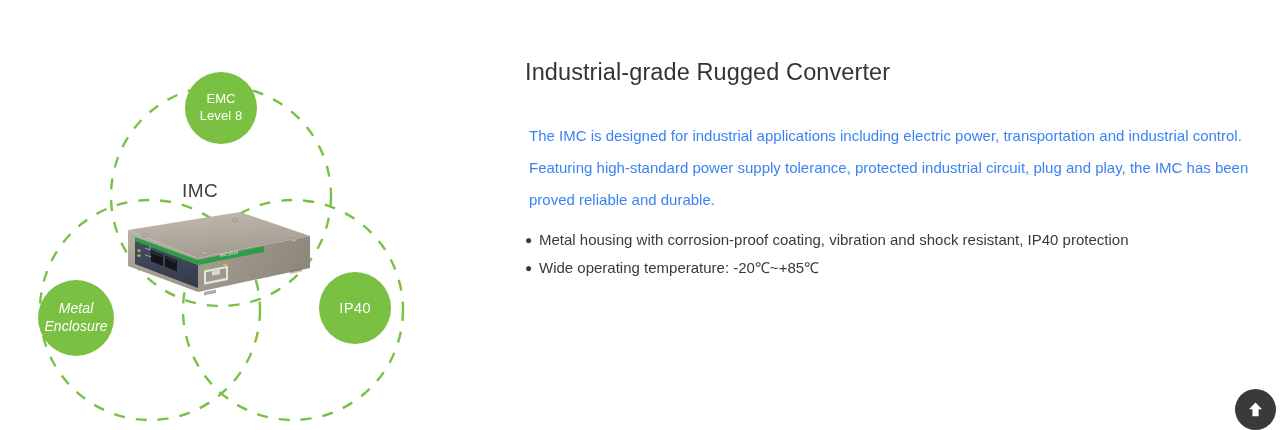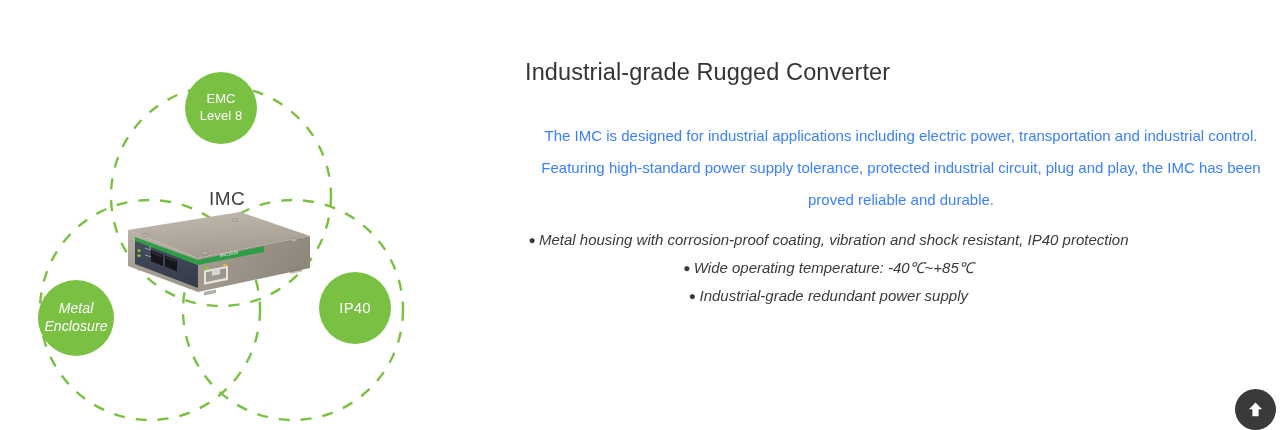--- a/index.html
+++ b/index.html
@@ -74,45 +74,42 @@
     width: 72px;
     height: 72px;
     font-size: 15px;
   }
 
   .imc-label {
     position: absolute;
     left: 182px;
     top: 180px;
     width: 90px;
-    text-align: center;
     font-size: 19px;
     color: #3f3f3f;
     letter-spacing: .4px;
-    margin-top: 8px;
   }
 
   
   .device {
     position: absolute;
     left: 104px;
     top: 208px;
     width: 206px;
     height: 100px;
   }
   .device svg { display: block; }
 
   
   .content {
     position: absolute;
     left: 525px;
     top: 0px;
     width: 745px;
     height: 320px;
-    text-align: center;
   }
   .headline {
     position: absolute;
     left: 0;
     top: 59px;
     font-size: 23.5px;
     font-weight: 400;
     color: #343434;
     letter-spacing: .1px;
     margin: 0;
@@ -134,21 +131,20 @@
     top: 226px;
     margin: 0;
     padding: 0;
     list-style: none;
   }
   .features li {
     font-size: 15px;
     line-height: 27px;
     color: #3a3a3a;
     white-space: nowrap;
-    font-style: italic;
   }
   .features li .dot {
     display: inline-block;
     width: 14px;
     color: #3a3a3a;
     font-size: 12px;
     vertical-align: 1px;
   }
 
   
@@ -267,24 +263,21 @@
 
     <h2 class="headline">Industrial-grade Rugged Converter</h2>
 
     <p class="intro">The IMC is designed for industrial applications including electric power, transportation and industrial control. Featuring high-standard power supply tolerance, protected industrial circuit, plug and play, the IMC has been proved reliable and durable.</p>
 
     <ul class="features">
       <li>
         <span class="dot">●</span><span>Metal housing with corrosion-proof coating, vibration and shock resistant, IP40 protection</span>
       </li>
       <li>
-        <span class="dot">●</span><span>Wide operating temperature: -40℃~+85℃</span>
-      </li>
-      <li>
-        <span class="dot">●</span><span>Industrial-grade redundant power supply</span>
+        <span class="dot">●</span><span>Wide operating temperature: -20℃~+85℃</span>
       </li>
     </ul>
 
   </div>
 
   <div class="scroll-top" title="Back to top">
     <svg width="19" height="19" viewBox="0 0 19 19">
       <path d="M9.5 2.6 L16 9.3 L12.6 9.3 L12.6 16.2 L6.4 16.2 L6.4 9.3 L3 9.3 Z" fill="#ffffff"></path>
     </svg>
   </div>

